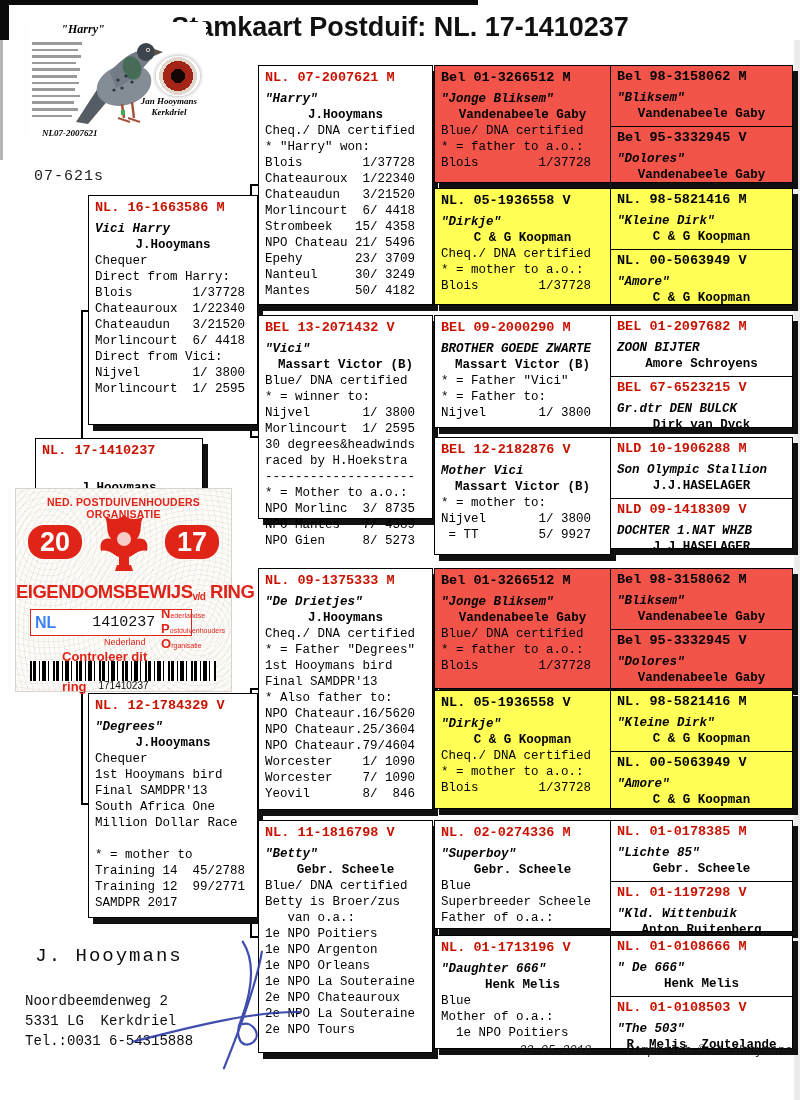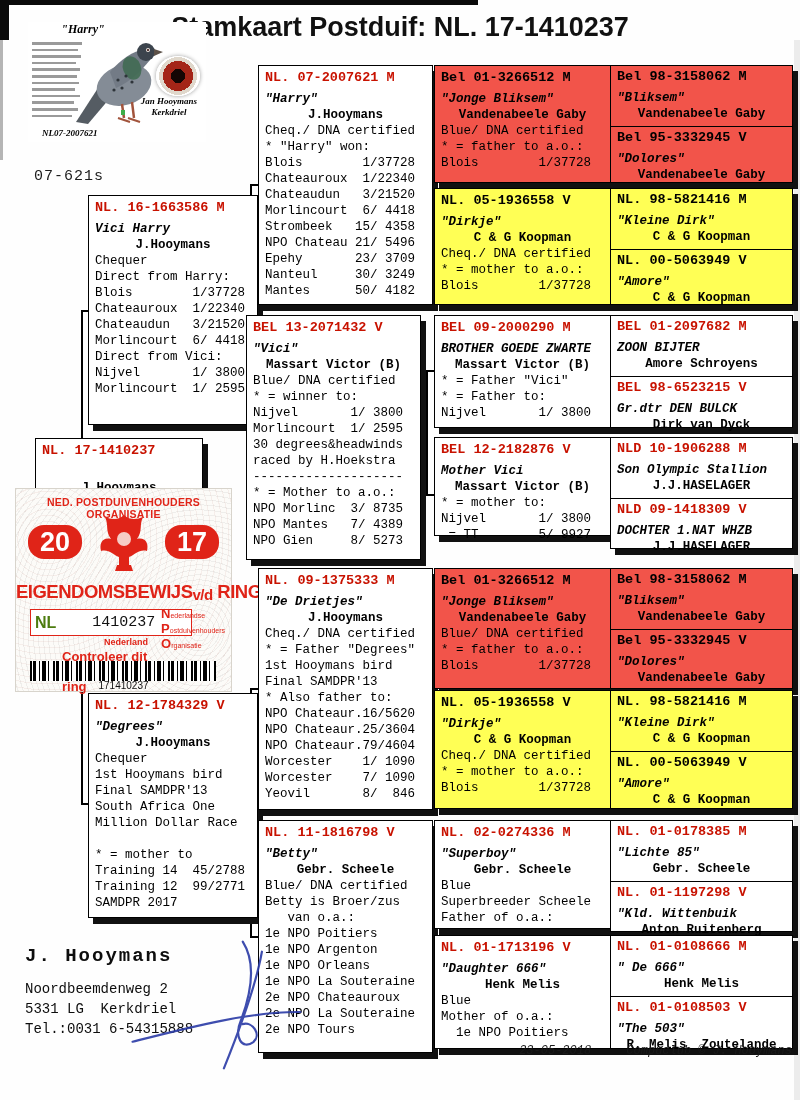--- a/index.html
+++ b/index.html
@@ -47,38 +47,38 @@
   .card{position:absolute;left:15px;top:488px;width:215px;height:202px;background:
         repeating-radial-gradient(circle at 15% 25%, rgba(160,60,45,.07) 0 1px, transparent 1px 6px),
         repeating-radial-gradient(circle at 85% 70%, rgba(120,120,120,.10) 0 1px, transparent 1px 5px),
         #fcfbf8;border:1px solid #d8d4cc;font-family:"Liberation Sans",sans-serif;}
   .card-org{position:absolute;left:0;right:0;top:7px;text-align:center;color:#e02418;
             font-weight:bold;font-size:10.5px;letter-spacing:.2px;}
   .year{position:absolute;top:36px;width:54px;height:34px;background:#e02418;border-radius:16px;
         color:#fff;font-weight:bold;font-size:27px;text-align:center;line-height:34px;}
   .card-title{position:absolute;left:0;right:0;top:92px;text-align:center;color:#e02418;
               font-weight:bold;font-size:18.5px;letter-spacing:-.5px;white-space:nowrap;}
-  .card-title .vd{font-size:15px;vertical-align:-2px;}
+  .card-title .vd{font-size:10px;vertical-align:-2px;}
   .nlbox{position:absolute;left:14px;top:120px;width:160px;height:25px;background:#fff;
          border:1.6px solid #e02418;display:flex;align-items:center;}
-  .nlbox .nl{font-weight:bold;font-size:16px;color:#4d7c0f;margin-left:4px;}
+  .nlbox .nl{font-weight:bold;font-size:16px;color:#3b82f6;margin-left:4px;}
   .nlbox .num{flex:1;text-align:center;font-size:15px;color:#111;font-family:"Liberation Mono",monospace;}
-  .nederland{position:absolute;left:40px;top:148px;color:#e02418;font-weight:bold;font-size:9px;padding-left:48px;}
+  .nederland{position:absolute;left:40px;top:148px;color:#e02418;font-weight:normal;font-size:9px;padding-left:48px;}
   .controleer{position:absolute;left:6px;top:160px;color:#e02418;font-weight:bold;font-size:13px;padding-left:40px;}
   .npo{position:absolute;right:6px;top:118px;color:#e02418;font-size:7px;line-height:13px;}
   .npo b{font-size:13px;}
   .barcode{position:absolute;left:14px;top:172px;width:186px;height:20px;background:
     repeating-linear-gradient(90deg,#000 0 2px,#fff 2px 3px,#000 3px 6px,#fff 6px 9px,#000 9px 10px,
     #fff 10px 12px,#000 12px 16px,#fff 16px 18px,#000 18px 19px,#fff 19px 23px);}
   .barnum{position:absolute;left:0;right:0;top:191px;text-align:center;font-size:10px;color:#111;
           font-family:"Liberation Sans",sans-serif;}
   .lion{position:absolute;left:77px;top:24px;}
   
   .owner-block{position:absolute;left:25px;top:945px;color:#0d0d0d;}
-  .owner-name{font-size:19px;font-weight:bold;letter-spacing:2px;margin-bottom:12px;}
+  .owner-name{font-size:19px;font-weight:normal;letter-spacing:2px;margin-bottom:24px;text-align:center;}
   .owner-line{font-size:14px;line-height:20px;white-space:pre;}
   .footer{position:absolute;right:8px;top:1044px;font-size:12px;font-style:italic;color:#1a1a1a;}
   .footer span{margin-left:28px;}
   .signature{position:absolute;left:100px;top:938px;transform:rotate(-6deg);}
 </style>
 </head>
 <body>
 
 <div class="page">
 
@@ -243,21 +243,21 @@
         <div class="ln">Chateauroux  1/22340</div>
         <div class="ln">Chateaudun   3/21520</div>
         <div class="ln">Morlincourt  6/ 4418</div>
         <div class="ln">Strombeek   15/ 4358</div>
         <div class="ln">NPO Chateau 21/ 5496</div>
         <div class="ln">Epehy       23/ 3709</div>
         <div class="ln">Nanteul     30/ 3249</div>
         <div class="ln">Mantes      50/ 4182</div>
       </div>
   </div>
-  <div class="pbox" style="left:246px;top:315px;width:175px;height:245px">
+  <div class="pbox" style="left:258px;top:315px;width:175px;height:204px">
     <div class="hdr">BEL 13-2071432 V</div>
     <div class="name">"Vici"</div>
     <div class="owner">Massart Victor (B)</div>
     <div>
         <div class="ln">Blue/ DNA certified</div>
         <div class="ln">* = winner to:</div>
         <div class="ln">Nijvel       1/ 3800</div>
         <div class="ln">Morlincourt  1/ 2595</div>
         <div class="ln">30 degrees&amp;headwinds</div>
         <div class="ln">raced by H.Hoekstra</div>
@@ -327,21 +327,21 @@
   <div class="pbox" style="left:434px;top:315px;width:177px;height:113px">
     <div class="hdr">BEL 09-2000290 M</div>
     <div class="name">BROTHER GOEDE ZWARTE</div>
     <div class="owner">Massart Victor (B)</div>
     <div>
         <div class="ln">* = Father "Vici"</div>
         <div class="ln">* = Father to:</div>
         <div class="ln">Nijvel       1/ 3800</div>
       </div>
   </div>
-  <div class="pbox" style="left:434px;top:437px;width:177px;height:99px">
+  <div class="pbox" style="left:434px;top:437px;width:177px;height:118px">
     <div class="hdr">BEL 12-2182876 V</div>
     <div class="name">Mother Vici</div>
     <div class="owner">Massart Victor (B)</div>
     <div>
         <div class="ln">* = mother to:</div>
         <div class="ln">Nijvel       1/ 3800</div>
         <div class="ln"> = TT        5/ 9927</div>
       </div>
   </div>
   <div class="pbox red" style="left:434px;top:568px;width:177px;height:121px">
@@ -409,21 +409,21 @@
       <div class="owner">C &amp; G Koopman</div>
     </div>
   </div>
   <div class="pbox split" style="left:610px;top:315px;width:183px;height:113px">
     <div class="half">
       <div class="hdr">BEL 01-2097682 M</div>
       <div class="name">ZOON BIJTER</div>
       <div class="owner">Amore Schroyens</div>
     </div>
     <div class="half second">
-      <div class="hdr">BEL 98-6523215 V</div>
+      <div class="hdr">BEL 67-6523215 V</div>
       <div class="name">Gr.dtr DEN BULCK</div>
       <div class="owner">Dirk van Dyck</div>
     </div>
   </div>
   <div class="pbox split" style="left:610px;top:437px;width:183px;height:112px">
     <div class="half">
       <div class="hdr">NLD 10-1906288 M</div>
       <div class="name">Son Olympic Stallion</div>
       <div class="owner">J.J.HASELAGER</div>
     </div>

